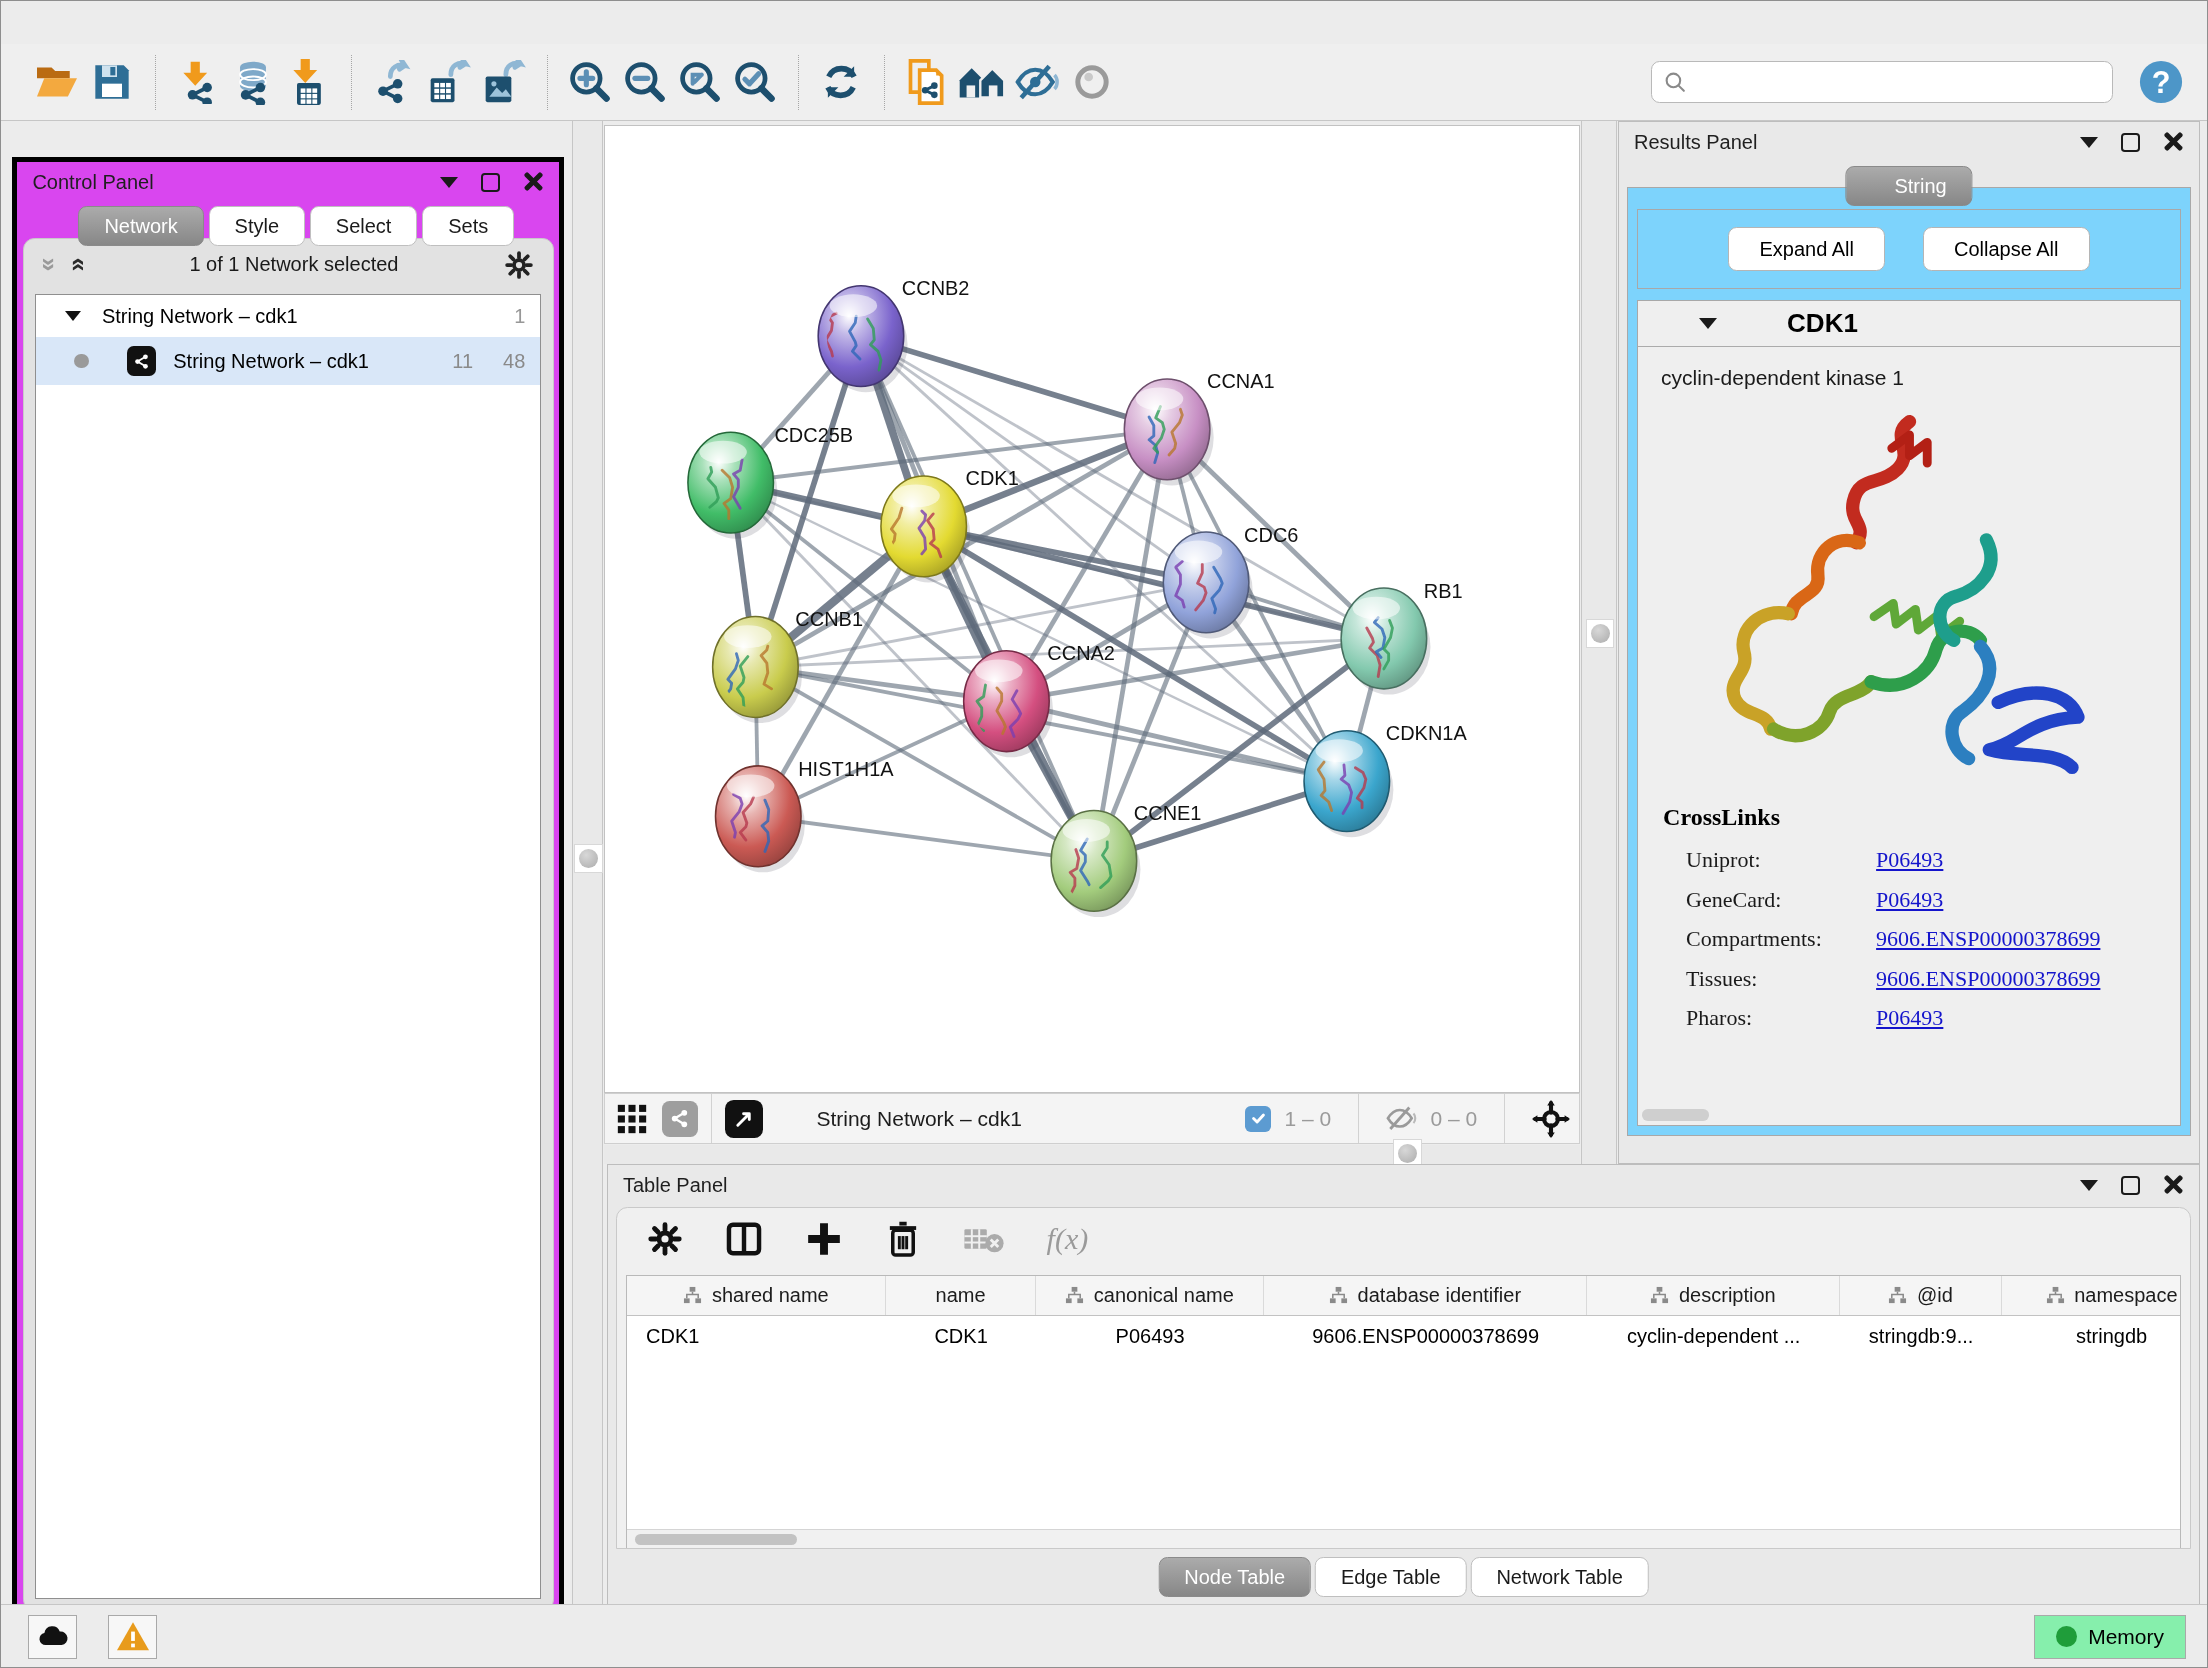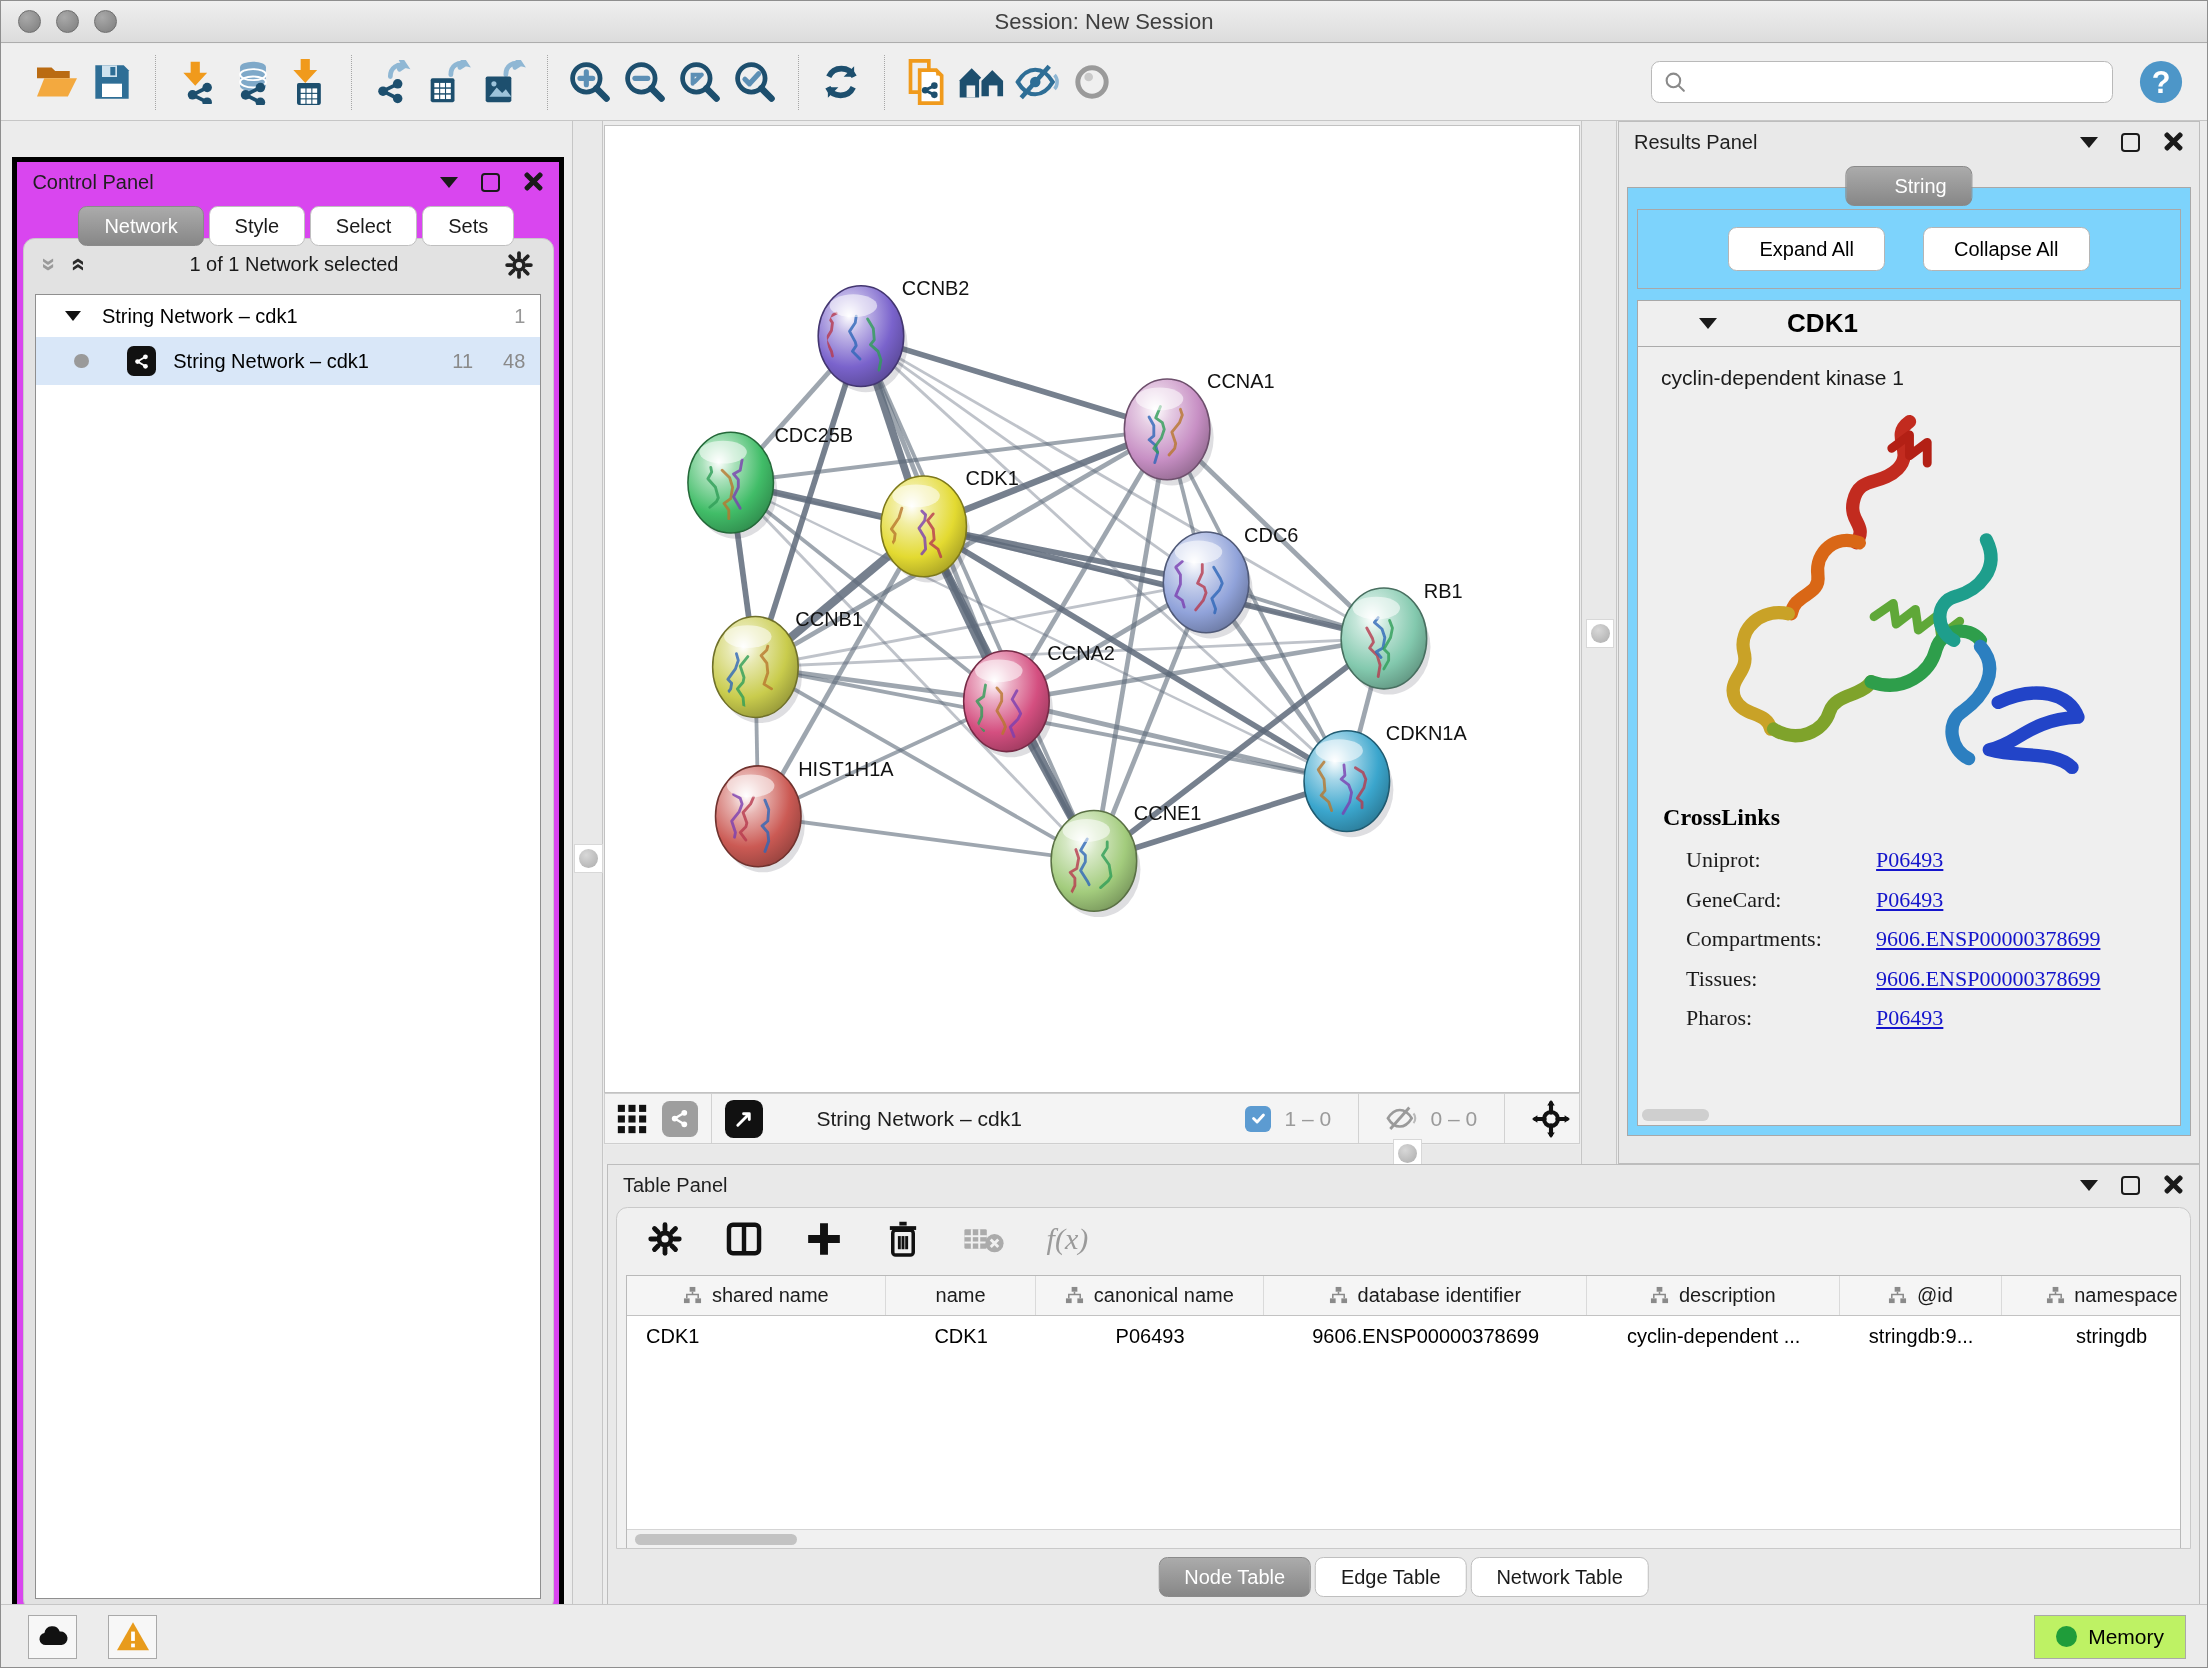--- a/index.html
+++ b/index.html
@@ -107,39 +107,31 @@
   .trow { display:flex; height:40px; }
   .td { font-size:20px; display:flex; align-items:center; justify-content:center; overflow:hidden; white-space:nowrap; flex:none; }
   .td:first-child { justify-content:flex-start; padding-left:19px; }
   .tp-hscroll { position:absolute; left:0; right:0; bottom:0; height:19px; background:#F1F1F1; border-top:1px solid #D5D5D5; }
   .tp-thumb { position:absolute; left:7.6px; top:3.8px; width:162px; height:11.4px; background:#C3C3C3; border-radius:5.7px; }
   .tp-tabs { position:absolute; left:50%; transform:translateX(-50%); bottom:7.6px; display:flex; gap:3.8px; }
 
   
   .statusbar { position:absolute; left:0; bottom:0; width:100%; height:63px; background:#ECECEC; border-top:1px solid #C6C6C6; }
   .sb-btn { position:absolute; top:9.5px; width:49px; height:44px; background:#F7F7F7; border:1.9px solid #A9A9A9; display:flex; align-items:center; justify-content:center; }
-  .memory-btn { position:absolute; right:21px; top:9.5px; height:44px; background:#bef264; border:1.9px solid #A9A9A9;
+  .memory-btn { position:absolute; right:21px; top:9.5px; height:44px; background:#86efac; border:1.9px solid #A9A9A9;
     display:flex; align-items:center; gap:11.4px; padding:0 21px; font-size:21px; }
   .memdot { width:21px; height:21px; border-radius:50%; background:#1F9D3A; }
 
   svg text { font-family:"Liberation Sans", sans-serif; }
 </style>
 </head>
 <body>
 
 <div class="app">
 
-  <div class="titlebar">
-    <div class="win-title">Session: New Session</div>
-    <div class="lights">
-      <div class="light"></div>
-      <div class="light"></div>
-      <div class="light"></div>
-    </div>
-  </div>
 
   <div class="toolbar">
     <div class="tb-btn">
       <svg width="44" height="40" viewBox="0 0 24 22">
           <path fill="#BA6B12" d="M1 3h8l2 2h8v4H1z"></path>
           <path fill="#F3A93F" d="M1 19l4-10h18l-5 10z"></path>
         </svg>
     </div>
     <div class="tb-btn">
       <svg width="40" height="40" viewBox="0 0 24 24">

